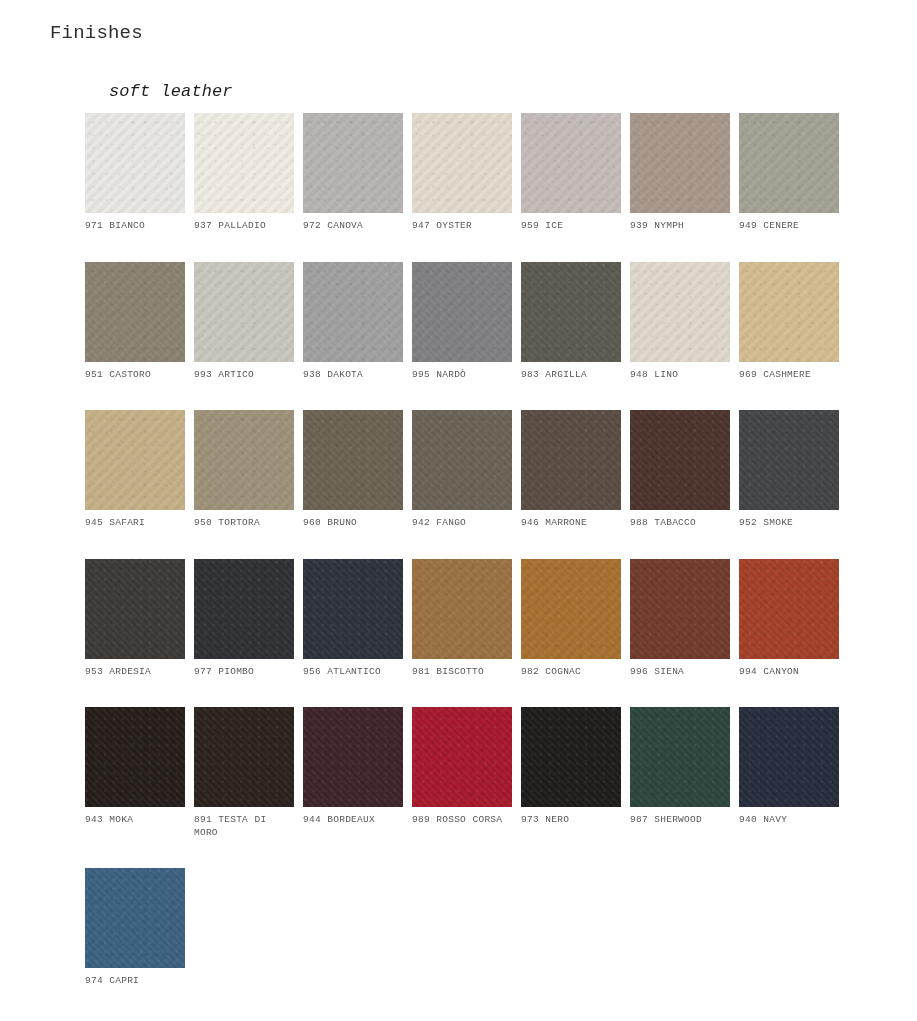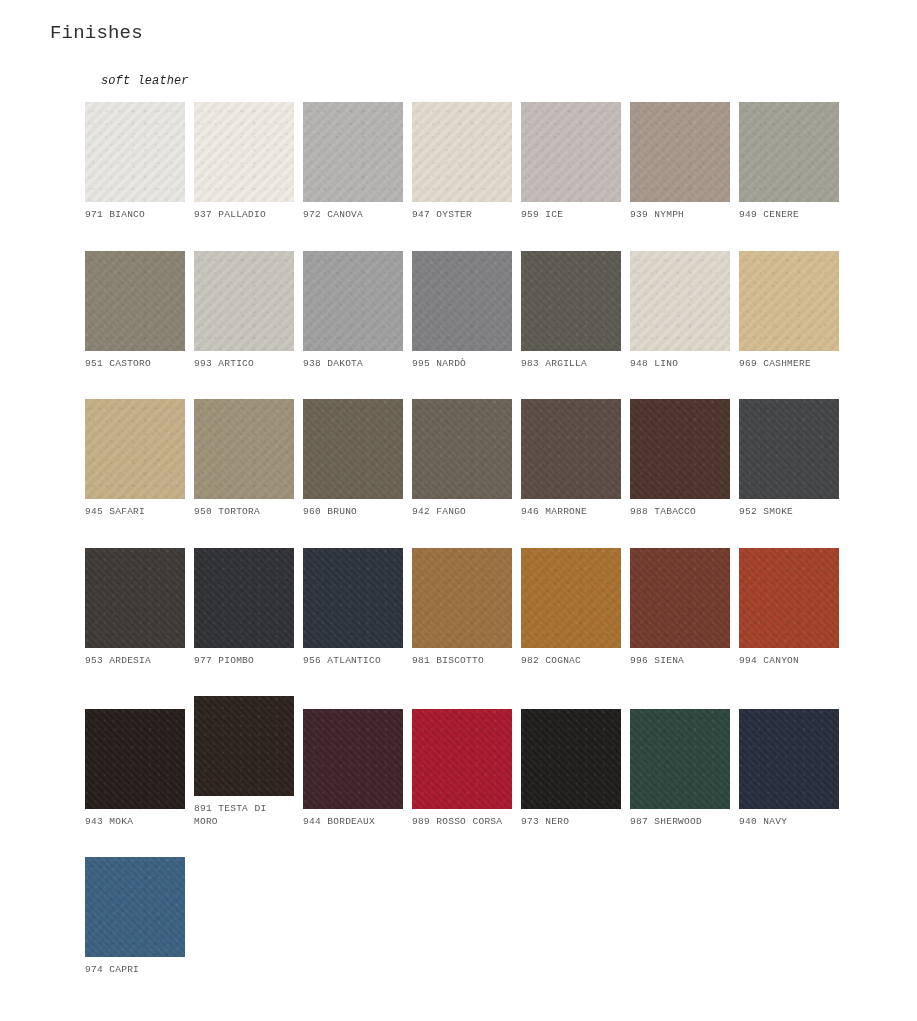--- a/index.html
+++ b/index.html
@@ -37,38 +37,37 @@
     letter-spacing: 0.2px;
     color: #2f2f2f;
     line-height: 1.2;
     margin: 0;
   }
 
   .section-subtitle {
     position: absolute;
     left: 97px;
     top: 70px;
-    font-size: 12px;
+    font-size: 17px;
     font-style: italic;
     font-weight: 400;
     color: #1f1f1f;
     letter-spacing: 0.1px;
-    margin: 4px;
+    margin: 12px;
   }
 
   
   .swatch-grid {
     position: absolute;
     left: 85px;
-    top: 102px;
+    top: 113px;
     width: 775px;
     display: flex;
     flex-wrap: wrap;
     align-content: flex-start;
-    align-items: flex-end;
   }
 
   .swatch-cell {
     width: 109px;
     margin-bottom: 29px;
     display: block;
   }
 
   .swatch-chip {
     width: 100px;

